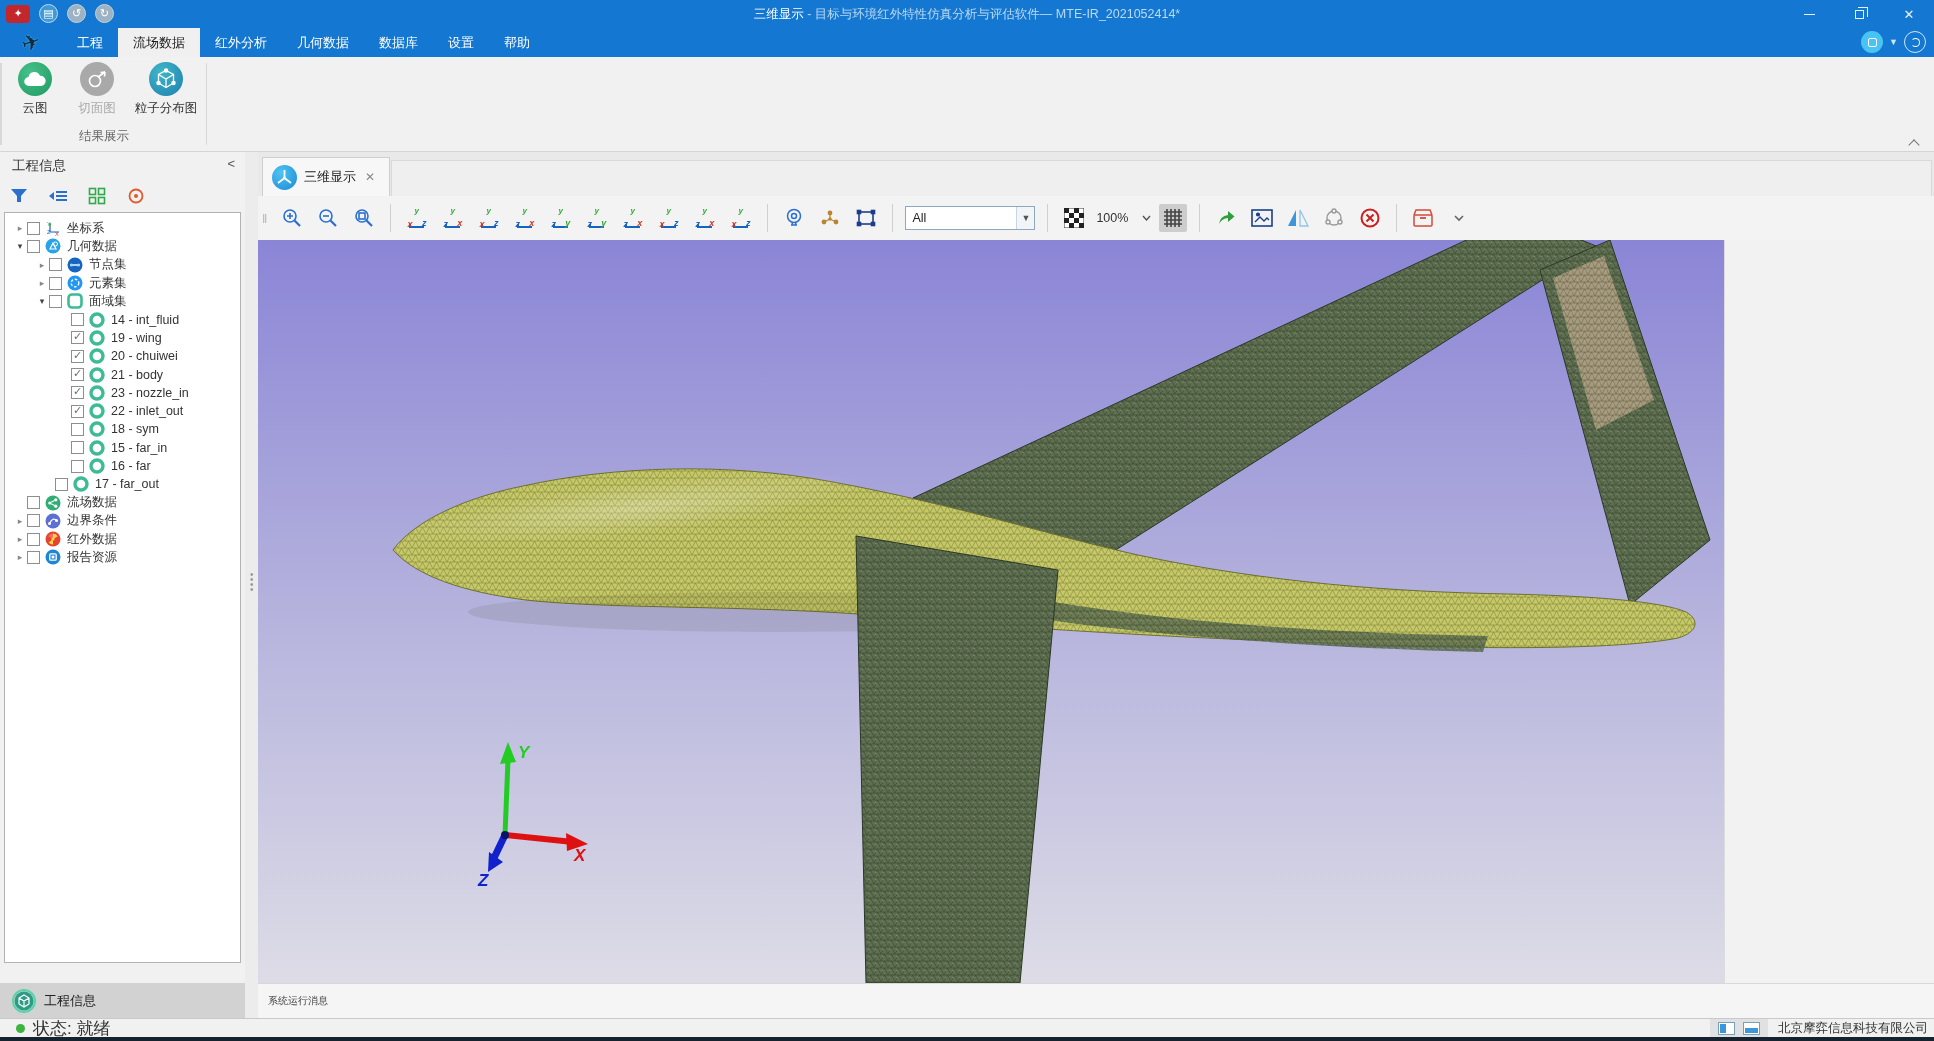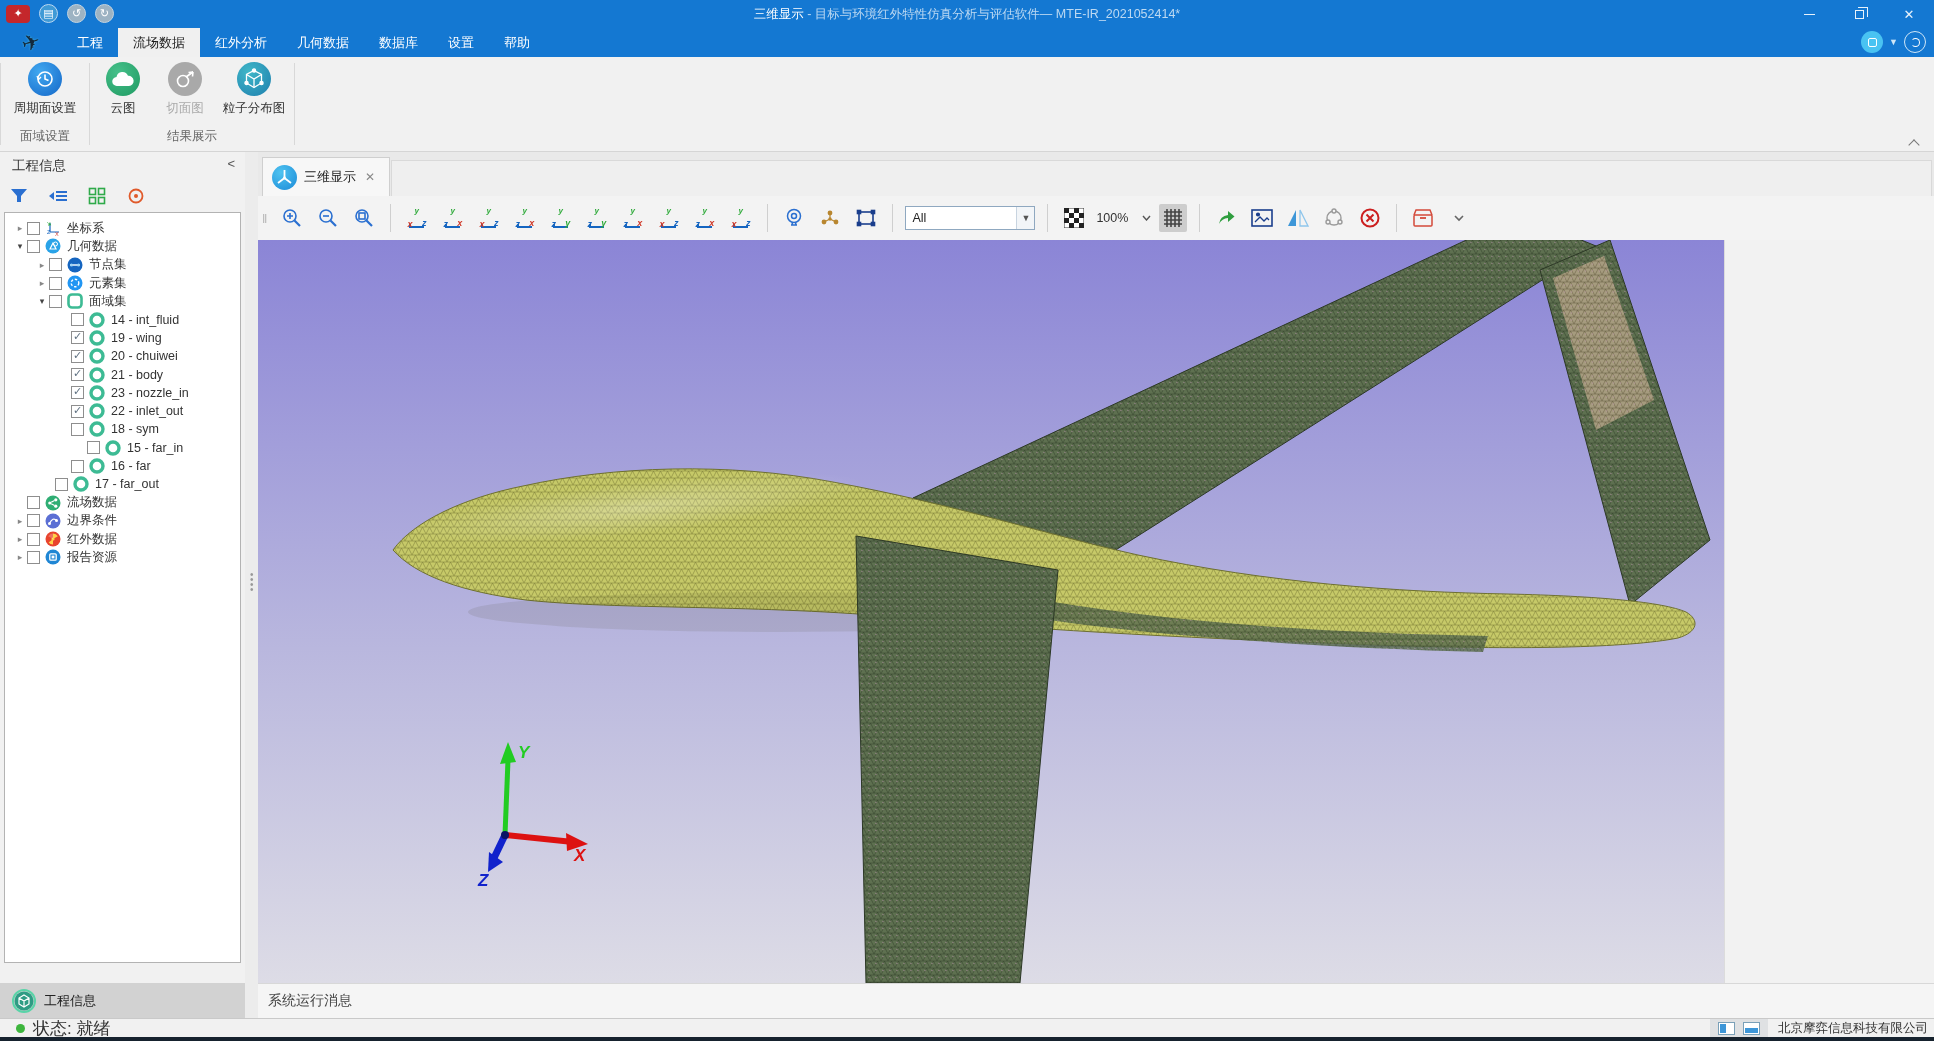--- a/index.html
+++ b/index.html
@@ -119,21 +119,21 @@
   .axisicon .lt { position:absolute; left:8px; top:-1px; font-size:8px; color:#2faa3a; }
   .axisicon .bar { position:absolute; left:3px; bottom:1px; width:15px; height:4px;
                    border-left:2px solid #1565c0; border-bottom:2px solid #1565c0; }
 
   
   #viewport { left:258px; top:240px; width:1466px; height:743px;
               background:linear-gradient(#8b85d6, #b9b7de 55%, #dddce6); }
   #right-empty { left:1724px; top:240px; width:210px; height:743px; background:#f2f2f2; border-left:1px solid #dcdcdc; }
   #message-row { left:258px; top:983px; width:1676px; height:35px; background:#f5f5f5;
                  border-top:1px solid #d8d8d8; display:flex; align-items:center; }
-  #message-row span { margin-left:10px; font-size:14px; color:#444; }
+  #message-row span { margin-left:10px; font-size:10px; color:#444; }
 
   
   #statusbar { left:0; top:1018px; width:1934px; height:19px; background:#f1f1f1;
                border-top:1px solid #c9c9c9; display:flex; align-items:center; }
   #status-dot { width:9px; height:9px; border-radius:50%; background:#3db53d; margin:0 8px 0 16px; }
   #status-text { font-size:17px; color:#333; }
   #status-right { position:absolute; right:6px; top:0; height:19px; display:flex; align-items:center; gap:10px; }
   .layout-chip { display:flex; gap:8px; background:#dfe1e3; padding:2px 8px; align-items:center; height:19px; }
   .lic { width:17px; height:13px; border:1px solid #7aa0b8; background:#fff; position:relative; }
   .lic.l:before { content:""; position:absolute; left:1px; top:1px; bottom:1px; width:6px; background:#3d96d8; }
@@ -185,35 +185,20 @@
     </div>
   <div class="mb-caret">▼</div>
   <div class="mb-circle mb-c2">
       <i></i>
     </div>
 </div>
 
 <div id="ribbon" class="abs">
   <div id="ribbon-groups">
       <div class="rsep"></div>
-      <div class="rgroup">
-        <div class="rgroup-buttons">
-          <div class="rbtn">
-            <div class="ricon ic-blue">
-              <svg width="22" height="22" viewBox="0 0 22 22" fill="none" stroke="#fff" stroke-width="1.6">
-                <circle cx="11" cy="11" r="7"></circle>
-                <path d="M11 6.5 V11 L14.5 12.5"></path>
-                <path d="M3 8 L4.5 11.5 L7 9" stroke-width="1.3"></path>
-              </svg>
-            </div>
-            <span class="rlabel">周期面设置</span>
-          </div>
-        </div>
-        <div class="rgroup-label">面域设置</div>
-      </div>
       <div class="rsep"></div>
       <div class="rgroup">
         <div class="rgroup-buttons">
           <div class="rbtn narrow">
             <div class="ricon ic-green">
               <svg width="24" height="18" viewBox="0 0 24 18">
                 <path d="M6 16 a4.5 4.5 0 0 1 -0.5 -9 a6 6 0 0 1 11.5 -1.2 a4.2 4.2 0 0 1 1 10.2 Z" fill="#fff"></path>
               </svg>
             </div>
             <span class="rlabel">云图</span>
@@ -405,21 +390,21 @@
       <div class="trow" style="padding-left: 52px;">
         <span class="arrow "></span>
         <span class="cb"></span>
         <span class="ticon">
           <svg width="16" height="16" viewBox="0 0 16 16">
             <circle cx="8" cy="8" r="6" fill="none" stroke="#3dbb94" stroke-width="3.4"></circle>
           </svg>
         </span>
         <span class="tlabel">18 - sym</span>
       </div>
-      <div class="trow" style="padding-left: 68px;">
+      <div class="trow" style="padding-left: 52px;">
         <span class="arrow "></span>
         <span class="cb"></span>
         <span class="ticon">
           <svg width="16" height="16" viewBox="0 0 16 16">
             <circle cx="8" cy="8" r="6" fill="none" stroke="#3dbb94" stroke-width="3.4"></circle>
           </svg>
         </span>
         <span class="tlabel">15 - far_in</span>
       </div>
       <div class="trow" style="padding-left: 52px;">

